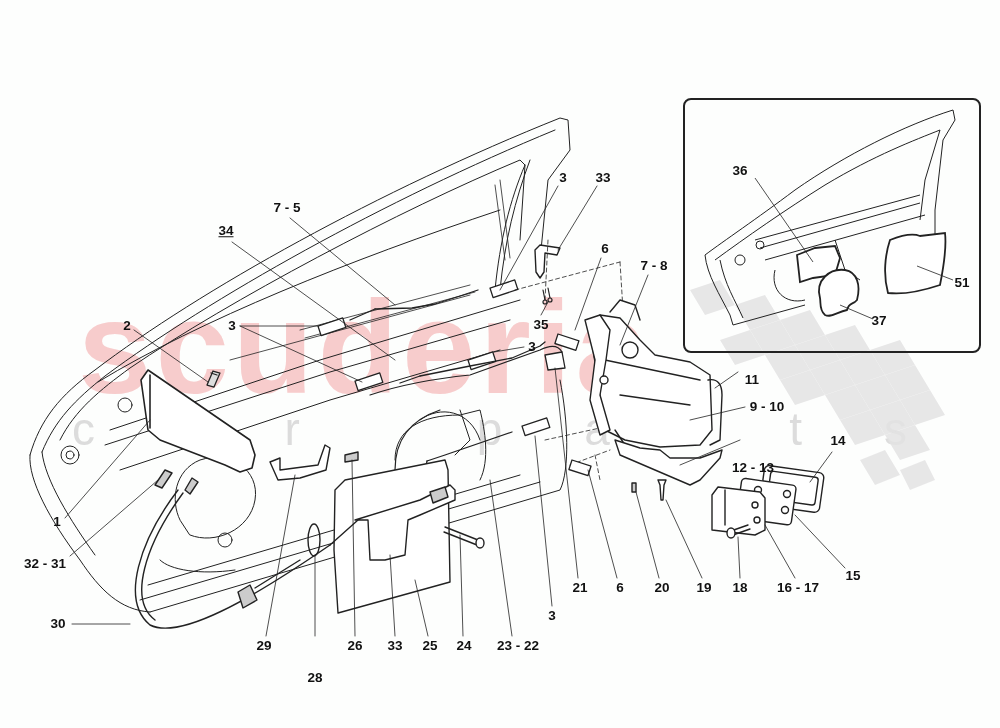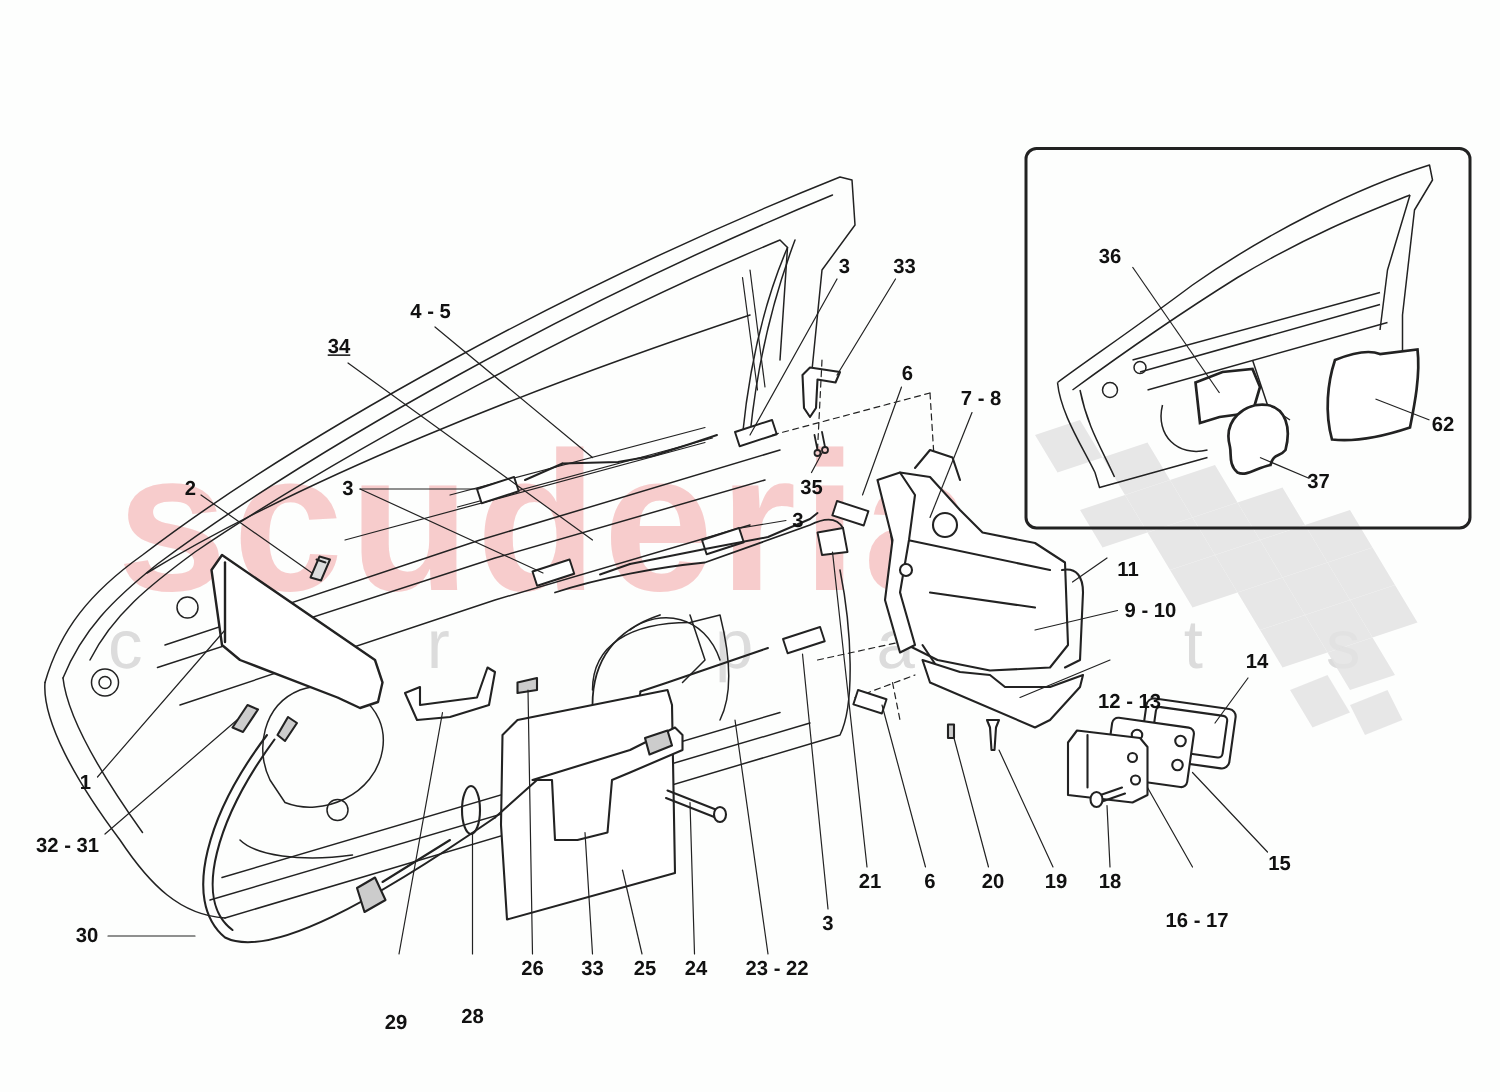--- a/index.html
+++ b/index.html
@@ -303,42 +303,42 @@
       </g>
     </svg>
   </div>
 
   <div class="callout" style="left:57px;top:522px;">1</div>
   <div class="callout" style="left:127px;top:326px;">2</div>
   <div class="callout" style="left:232px;top:326px;">3</div>
   <div class="callout" style="left:563px;top:178px;">3</div>
   <div class="callout" style="left:532px;top:347px;">3</div>
   <div class="callout" style="left:552px;top:616px;">3</div>
-  <div class="callout" style="left:287px;top:208px;">4 - 5</div>
+  <div class="callout" style="left:287px;top:208px;">7 - 5</div>
   <div class="callout" style="left:605px;top:249px;">6</div>
   <div class="callout" style="left:620px;top:588px;">6</div>
   <div class="callout" style="left:654px;top:266px;">7 - 8</div>
   <div class="callout" style="left:767px;top:407px;">9 - 10</div>
   <div class="callout" style="left:752px;top:380px;text-align:right;">11</div>
   <div class="callout" style="left:753px;top:440px;margin-top:28px;">12 - 13</div>
   <div class="callout" style="left:838px;top:441px;">14</div>
   <div class="callout" style="left:853px;top:576px;">15</div>
-  <div class="callout" style="left:798px;top:588px;margin-top:26px;">16 - 17</div>
+  <div class="callout" style="left:798px;top:588px;">16 - 17</div>
   <div class="callout" style="left:740px;top:588px;">18</div>
   <div class="callout" style="left:704px;top:588px;">19</div>
   <div class="callout" style="left:662px;top:588px;text-align:center;">20</div>
   <div class="callout" style="left:580px;top:588px;">21</div>
   <div class="callout" style="left:518px;top:646px;">23 - 22</div>
   <div class="callout" style="left:464px;top:646px;">24</div>
   <div class="callout" style="left:430px;top:646px;">25</div>
   <div class="callout" style="left:355px;top:646px;">26</div>
   <div class="callout" style="left:395px;top:646px;">33</div>
   <div class="callout" style="left:315px;top:646px;margin-top:32px;">28</div>
-  <div class="callout" style="left:264px;top:646px;margin-top:36px;">29</div>
+  <div class="callout" style="left:264px;top:646px;">29</div>
   <div class="callout" style="left:58px;top:624px;">30</div>
   <div class="callout" style="left:45px;top:564px;">32 - 31</div>
   <div class="callout" style="left:603px;top:178px;">33</div>
   <div class="callout" style="left:226px;top:231px;text-decoration:underline;">34</div>
   <div class="callout" style="left:541px;top:325px;">35</div>
   <div class="callout" style="left:740px;top:171px;">36</div>
   <div class="callout" style="left:879px;top:321px;">37</div>
-  <div class="callout" style="left:962px;top:283px;">62</div>
+  <div class="callout" style="left:962px;top:283px;">51</div>
 </div>
 
 </body></html>

